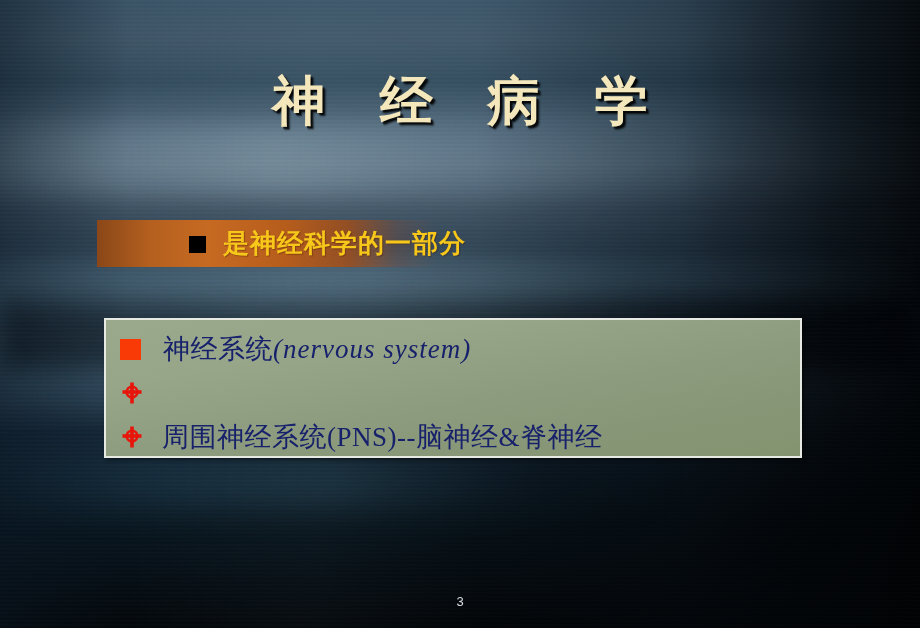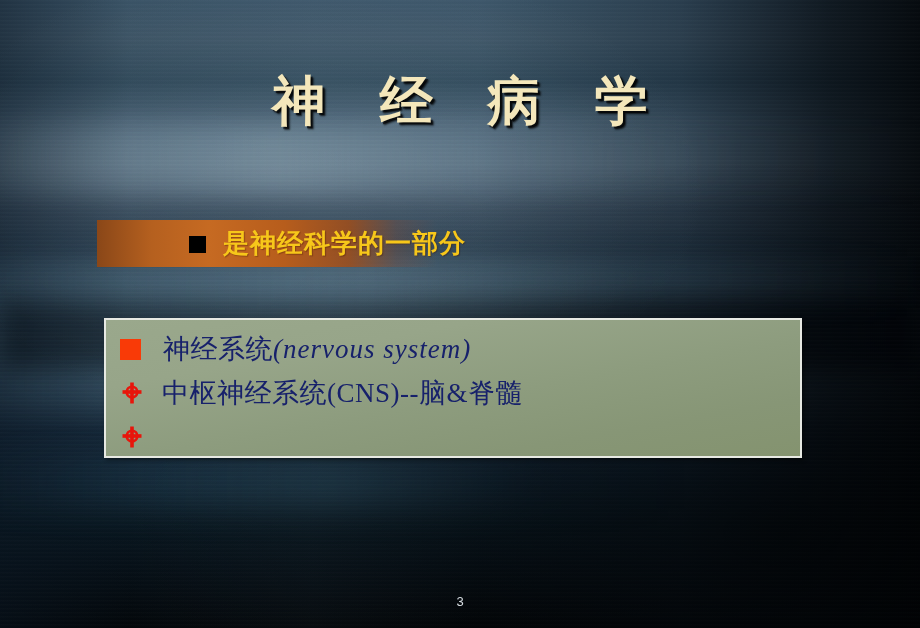--- a/index.html
+++ b/index.html
@@ -271,30 +271,30 @@
     </div>
 
     <div class="row row-2">
       <span class="bullet-cross">
         <svg width="22" height="22" viewBox="0 0 22 22" aria-hidden="true">
           <rect x="9.2" y="0.5" width="3.6" height="21" fill="#e8150b"></rect>
           <rect x="1.5" y="8.2" width="19" height="3.6" fill="#e8150b"></rect>
           <circle cx="11" cy="10" r="5.3" fill="none" stroke="#e8150b" stroke-width="2.6"></circle>
         </svg>
       </span>
-      <span class="line-text">中枢神经系统(CNS)--脑&amp;脊髓</span>
     </div>
 
     <div class="row row-3">
       <span class="bullet-cross">
         <svg width="22" height="22" viewBox="0 0 22 22" aria-hidden="true">
           <rect x="9.2" y="0.5" width="3.6" height="21" fill="#e8150b"></rect>
           <rect x="1.5" y="8.2" width="19" height="3.6" fill="#e8150b"></rect>
           <circle cx="11" cy="10" r="5.3" fill="none" stroke="#e8150b" stroke-width="2.6"></circle>
         </svg>
       </span>
+      <span class="line-text">周围神经系统(PNS)--脑神经&amp;脊神经</span>
     </div>
 
   </div>
 
   <div id="page-number">3</div>
 
 </div>
 
 </body></html>

